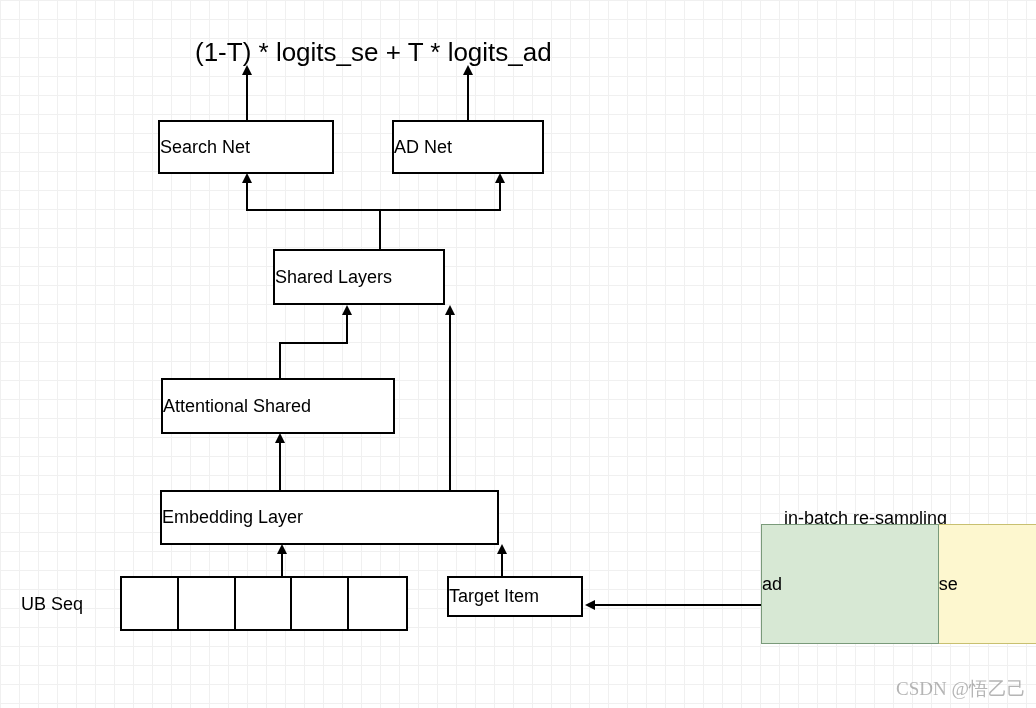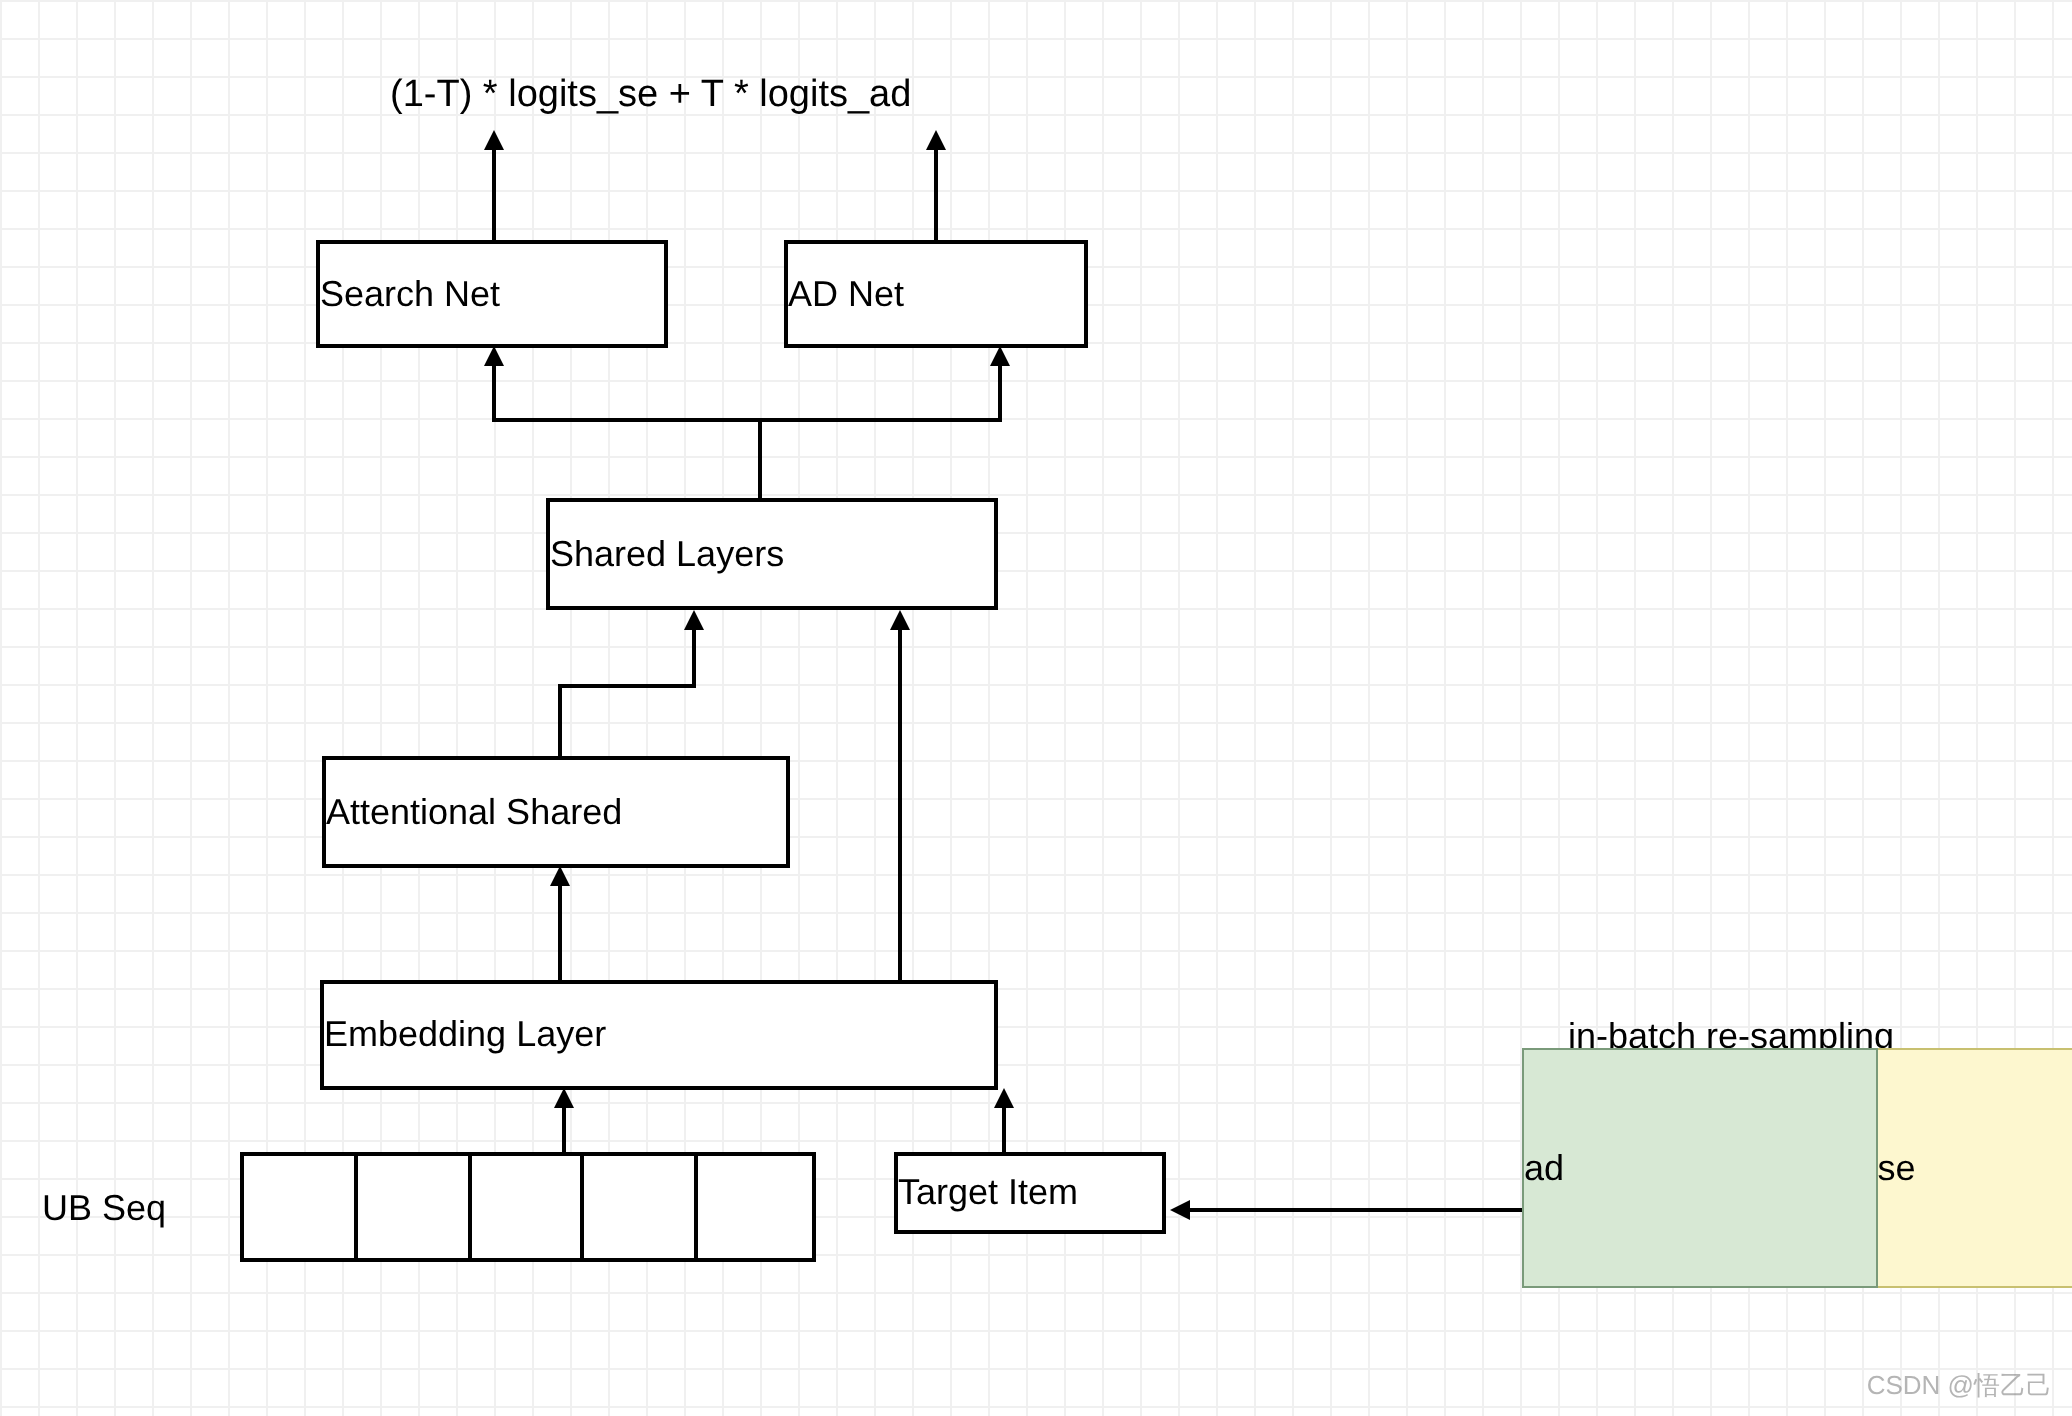--- a/index.html
+++ b/index.html
@@ -1,21 +1,21 @@
 <!DOCTYPE html>
 <html><head>
 <meta charset="utf-8">
 <style>
 html,body{margin:0;padding:0;width:1036px;height:708px;font-family:Arial,Helvetica,sans-serif;overflow:hidden;color:#000}
 .grid{position:absolute;inset:0;background-color:#fff;background-image:linear-gradient(#f0f0f0 1px,transparent 1px),linear-gradient(90deg,#f0f0f0 1px,transparent 1px),linear-gradient(#ececec 1px,transparent 1px),linear-gradient(90deg,#ececec 1px,transparent 1px);background-size:19px 19px,19px 19px,95px 95px,95px 95px}
 .box{position:absolute;border:2px solid #000;background:#fff;display:flex;align-items:center;justify-content:flex-start;font-size:18px;box-sizing:border-box}
 .txt{position:absolute;font-size:18px;white-space:nowrap}
 .cell{border-right:2px solid #000;height:100%;box-sizing:border-box}
 .cell:last-child{border-right:none}
-.watermark{position:absolute;right:10px;bottom:6px;font-size:13px;color:rgba(120,120,120,.55);font-family:Liberation Sans, sans-serif}
+.watermark{position:absolute;right:10px;bottom:6px;font-size:19px;color:rgba(120,120,120,.55);font-family:Liberation Serif, serif}
 svg.arrows{position:absolute;inset:0;width:1036px;height:708px;pointer-events:none}
 </style>
 </head>
 <body>
 
 <div class="grid"></div>
 
 <svg class="arrows">
   <defs>
     <marker id="ah" markerWidth="10" markerHeight="10" refX="8" refY="5" orient="auto" markerUnits="userSpaceOnUse">
@@ -37,31 +37,31 @@
 
   <path d="M450 490 L450 307" stroke="#000" stroke-width="2" fill="none" marker-end="url(#ah)"></path>
 
   <path d="M282 576 L282 546" stroke="#000" stroke-width="2" fill="none" marker-end="url(#ah)"></path>
 
   <path d="M502 576 L502 546" stroke="#000" stroke-width="2" fill="none" marker-end="url(#ah)"></path>
 
   <path d="M761 605 L587 605" stroke="#000" stroke-width="2" fill="none" marker-end="url(#ah)"></path>
 </svg>
 
-<div class="txt" style="left:195px;top:37px;font-size:19px">(1-T) * logits_se +  T * logits_ad</div>
+<div class="txt" style="left:195px;top:37px;font-size:26px">(1-T) * logits_se +  T * logits_ad</div>
 
 <div class="box" style="left:158px;top:120px;width:176px;height:54px">
   <span>Search Net</span>
 </div>
 
 <div class="box" style="left:392px;top:120px;width:152px;height:54px">
   <span>AD Net</span>
 </div>
 
-<div class="box" style="left:273px;top:249px;width:226px;height:56px">
+<div class="box" style="left:273px;top:249px;width:172px;height:56px">
   <span>Shared Layers</span>
 </div>
 
 <div class="box" style="left:161px;top:378px;width:234px;height:56px">
   <span>Attentional Shared</span>
 </div>
 
 <div class="box" style="left:160px;top:490px;width:339px;height:55px">
   <span>Embedding Layer</span>
 </div>

